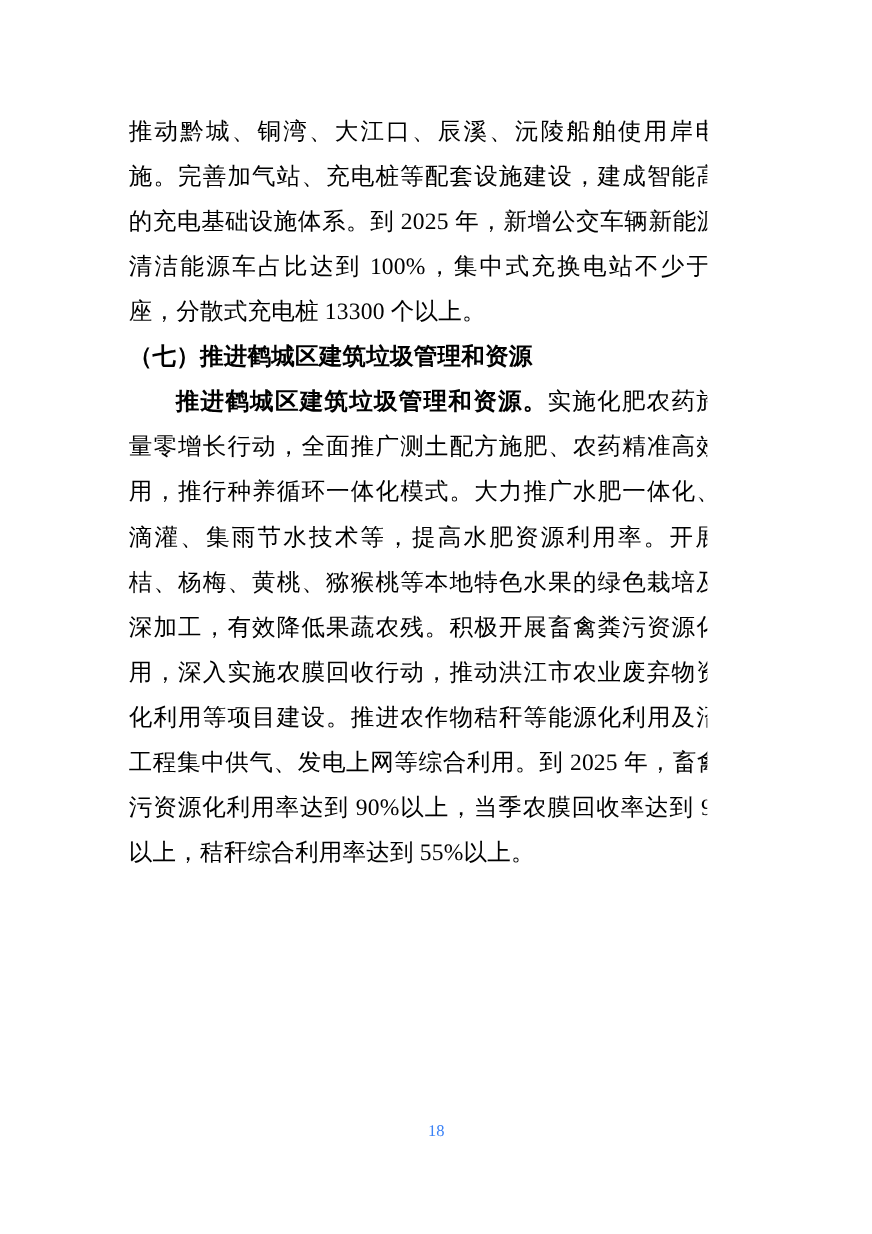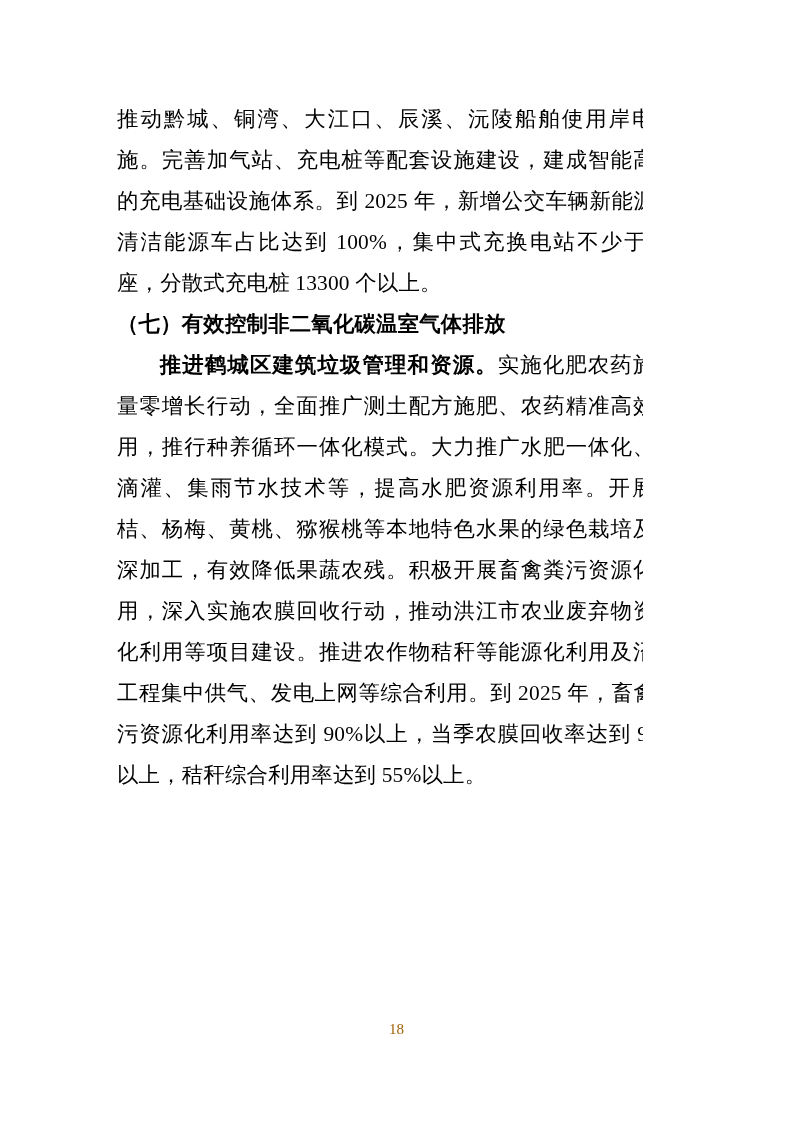--- a/index.html
+++ b/index.html
@@ -44,28 +44,28 @@
     font-weight: bold;
   }
   .footer {
     position: absolute;
     top: 1019px;
     left: 0;
     width: 793px;
     text-align: center;
     font-size: 15px;
     line-height: 20px;
-    color: #a16207;
+    color: #3b82f6;
   }
 </style>
 </head>
 <body>
 
 <div class="page">
   <div class="doc-body">
       <p class="body-para"><span class="seg">推动黔城、铜湾、大江口、辰溪、沅陵船舶使用岸电设施。完善加气站、充电桩等配套设施建设，建成智能高效的充电基础设施体系。到 2025 年，新增公交车辆新能源及清洁能源车占比达到 100%，集中式充换电站不少于 10 座，分散式充电桩 13300 个以上。</span></p>
-      <h2 class="heading"><span class="seg bold">（七）有效控制非二氧化碳温室气体排放</span></h2>
+      <h2 class="heading"><span class="seg bold">（七）推进鹤城区建筑垃圾管理和资源</span></h2>
       <p class="body-para indent"><span class="seg bold">推进鹤城区建筑垃圾管理和资源。</span><span class="seg">实施化肥农药施用量零增长行动，全面推广测土配方施肥、农药精准高效施用，推行种养循环一体化模式。大力推广水肥一体化、喷滴灌、集雨节水技术等，提高水肥资源利用率。开展柑桔、杨梅、黄桃、猕猴桃等本地特色水果的绿色栽培及精深加工，有效降低果蔬农残。积极开展畜禽粪污资源化利用，深入实施农膜回收行动，推动洪江市农业废弃物资源化利用等项目建设。推进农作物秸秆等能源化利用及沼气工程集中供气、发电上网等综合利用。到 2025 年，畜禽粪污资源化利用率达到 90%以上，当季农膜回收率达到 99%以上，秸秆综合利用率达到 55%以上。</span></p>
     </div>
   <div class="footer">
     <span>18</span>
   </div>
 </div>
 
 </body></html>

